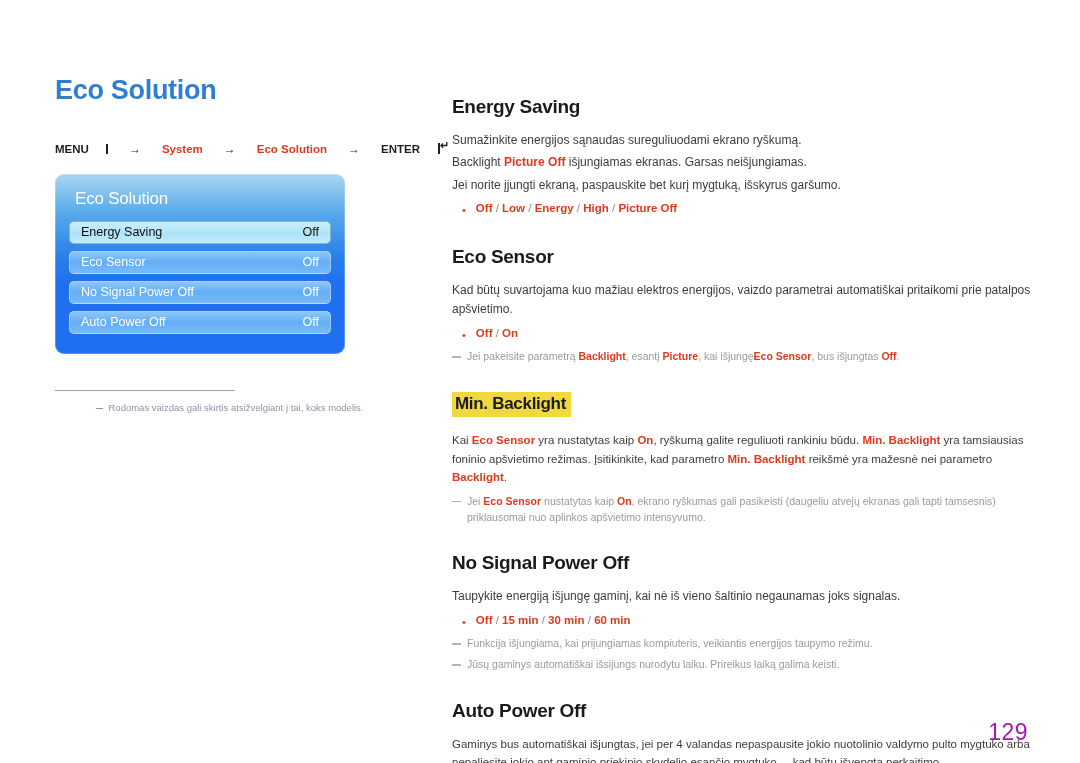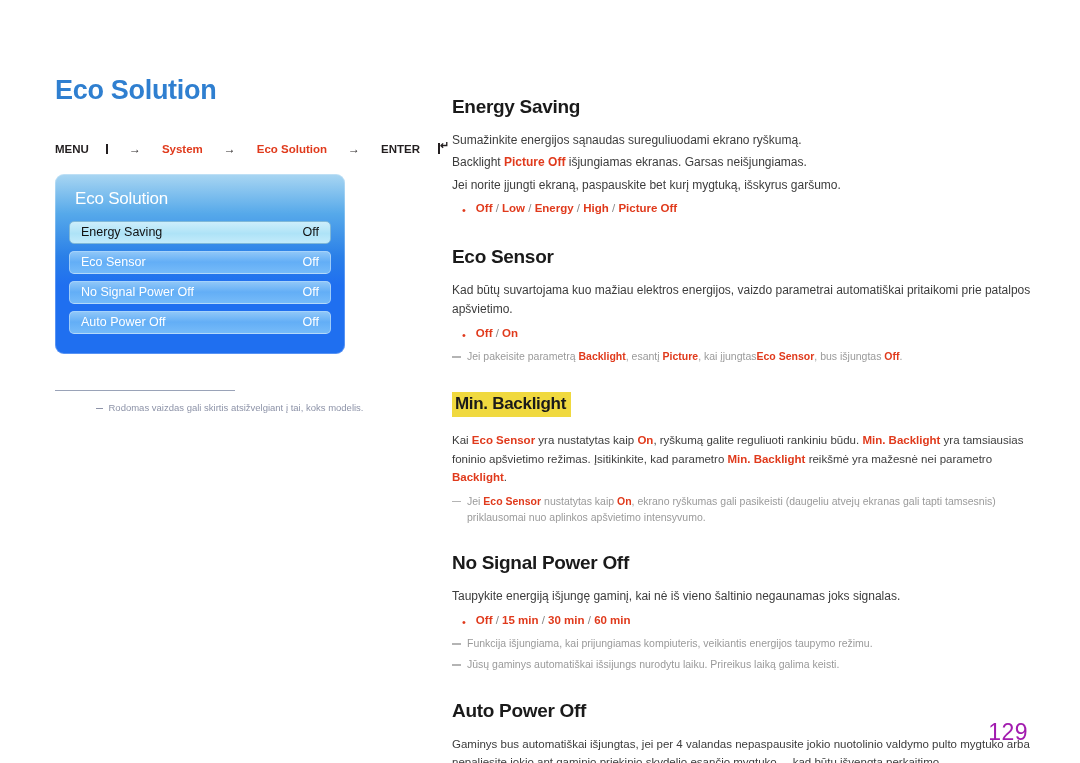--- a/index.html
+++ b/index.html
@@ -309,21 +309,21 @@
 
     <div class="section">
       <h2 class="sec-title">Eco Sensor</h2>
       <p class="body-line">Kad būtų suvartojama kuo mažiau elektros energijos, vaizdo parametrai automatiškai pritaikomi prie patalpos apšvietimo.</p>
       <div class="bullet">
         <span class="dot">•</span>
         <span class="opts"><b>Off</b> / <b>On</b></span>
       </div>
       <div class="note">
         <span class="ndash"></span>
-        <span class="ntext"><span>Jei pakeisite parametrą </span><b>Backlight</b><span>, esantį </span><b>Picture</b><span>, kai įjungtas</span><b>Eco Sensor</b><span>, bus išjungtas </span><b>Off</b><span>.</span></span>
+        <span class="ntext"><span>Jei pakeisite parametrą </span><b>Backlight</b><span>, esantį </span><b>Picture</b><span>, kai išjungę</span><b>Eco Sensor</b><span>, bus išjungtas </span><b>Off</b><span>.</span></span>
       </div>
     </div>
 
     <div class="section">
       <h2 class="sec-title highlight">Min. Backlight</h2>
       <p class="body-para"><span>Kai </span><span class="red">Eco Sensor</span><span> yra nustatytas kaip </span><span class="red">On</span><span>, ryškumą galite reguliuoti rankiniu būdu. </span><span class="red">Min. Backlight</span><span> yra tamsiausias foninio apšvietimo režimas. Įsitikinkite, kad parametro </span><span class="red">Min. Backlight</span><span> reikšmė yra mažesnė nei parametro </span><span class="red">Backlight</span><span>.</span></p>
       <div class="note">
         <span class="ndash"></span>
         <span class="ntext"><span>Jei </span><b>Eco Sensor</b><span> nustatytas kaip </span><b>On</b><span>, ekrano ryškumas gali pasikeisti (daugeliu atvejų ekranas gali tapti tamsesnis) priklausomai nuo aplinkos apšvietimo intensyvumo.</span></span>
       </div>

